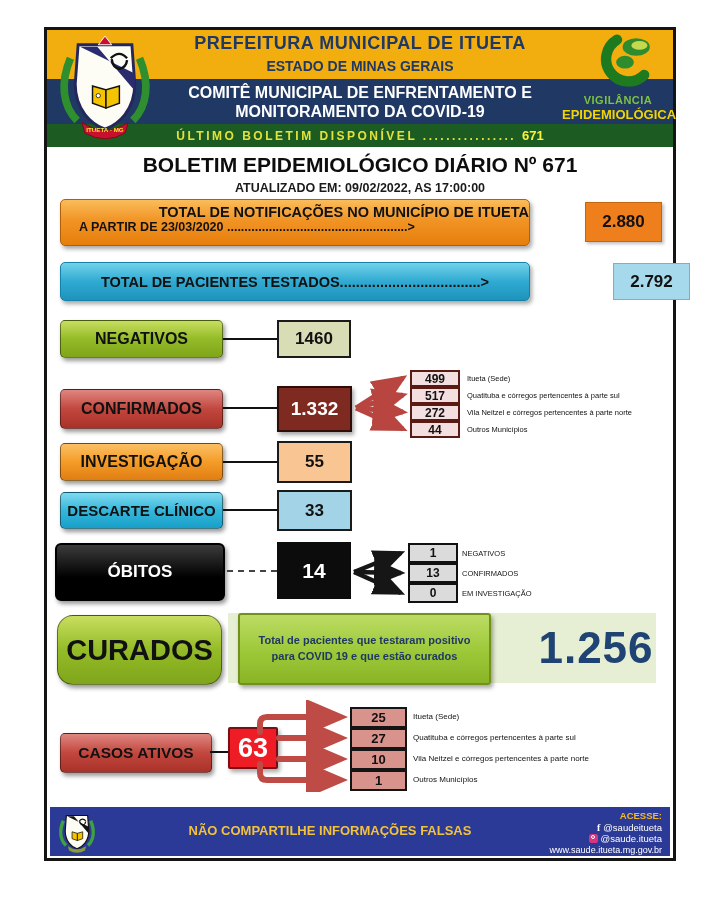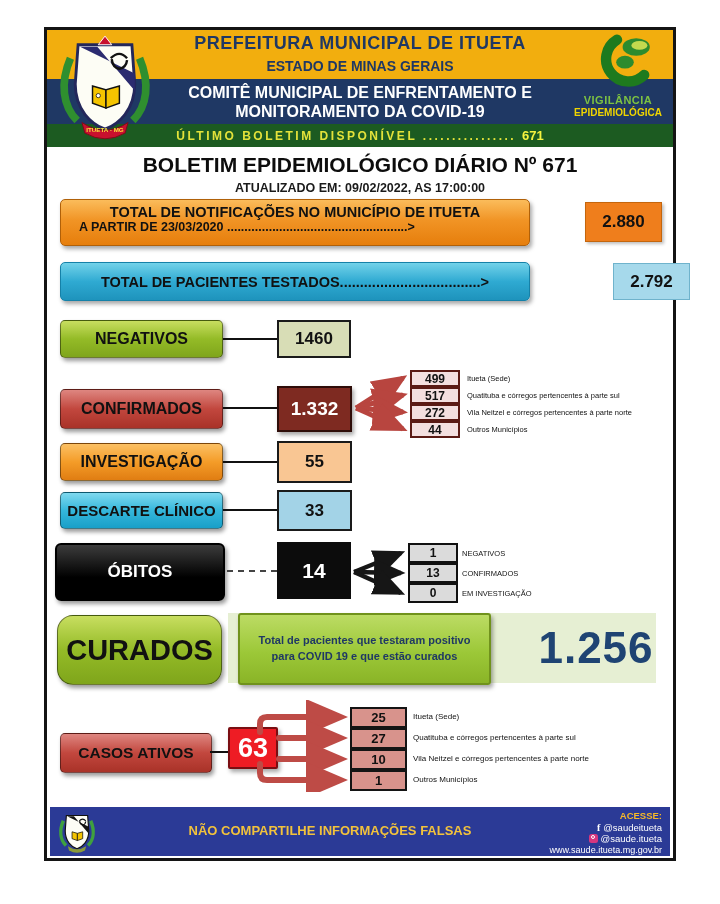--- a/index.html
+++ b/index.html
@@ -12,27 +12,27 @@
   .band-green  { left:47px; top:124px; width:626px; height:23px; background:#1C5B21; }
   .hdr-txt { left:110px; width:500px; text-align:center; color:#1F3864; font-weight:bold; }
   .hdr-municipality { top:33px; font-size:18px; letter-spacing:.5px; }
   .hdr-state { top:58px; font-size:14px; }
   .hdr-committee { color:#FFFFFF; }
   .hdr-com1 { top:84px; font-size:16px; }
   .hdr-com2 { top:103px; font-size:16px; }
   .band-green-text { left:47px; top:128px; width:626px; text-align:center; font-size:12px; font-weight:bold; color:#E3E23A; letter-spacing:2.5px; }
   .band-green-text b { color:#F6F33F; letter-spacing:0; font-size:13px; }
   .viglogo-txt1 { left:562px; top:94px; width:112px; text-align:center; font-size:11px; font-weight:bold; color:#7DC242; letter-spacing:.5px; }
-  .viglogo-txt2 { left:562px; top:107px; width:112px; text-align:center; font-size:10px; font-weight:bold; color:#F0D500; }
+  .viglogo-txt2 { left:562px; top:107px; width:112px; text-align:center; font-size:13px; font-weight:bold; color:#F0D500; }
   .doc-title { left:47px; top:153px; width:626px; text-align:center; font-size:21px; font-weight:bold; color:#0d0d0d; }
   .doc-sub { left:47px; top:181px; width:626px; text-align:center; font-size:12.5px; font-weight:600; color:#1a1a1a; }
   .bar { border-radius:5px; box-shadow:2px 3px 4px rgba(0,0,0,.35); color:#111; }
   .bar-orange { left:60px; top:199px; width:470px; height:47px; border:1px solid #B06008;
     background:linear-gradient(180deg,#FBBC5B,#F19425 45%,#E67E0C); padding-top:4px; }
-  .bar-orange .l1 { text-align:center; font-size:14.5px; font-weight:bold; }
+  .bar-orange .l1 { text-align:right; font-size:14.5px; font-weight:bold; }
   .bar-orange .l2 { padding-left:18px; font-size:12.5px; font-weight:bold; }
   .val-orange { left:585px; top:202px; width:77px; height:40px; background:#EF7E1C; border:1px solid #C4660D;
     box-shadow:2px 2px 3px rgba(0,0,0,.25); }
   .bar-blue { left:60px; top:262px; width:470px; height:39px; border:1px solid #1581A8;
     background:linear-gradient(180deg,#72D2E9,#2FAAD2 50%,#1E93BC); display:flex; align-items:center; justify-content:center;
     font-size:14.5px; font-weight:bold; }
   .val-blue { left:585px; top:263px; width:77px; height:37px; background:#A6D9EB; border:1px solid #6FB3CC;margin-left:28px; }
   .cell { display:flex; align-items:center; justify-content:center; font-weight:bold; font-size:17px; color:#111; }
   .pill { display:flex; align-items:center; justify-content:center; font-weight:bold; font-size:16px; color:#111;
     border-radius:5px; border:1px solid rgba(0,0,0,.45); box-shadow:2px 3px 4px rgba(0,0,0,.4); }

